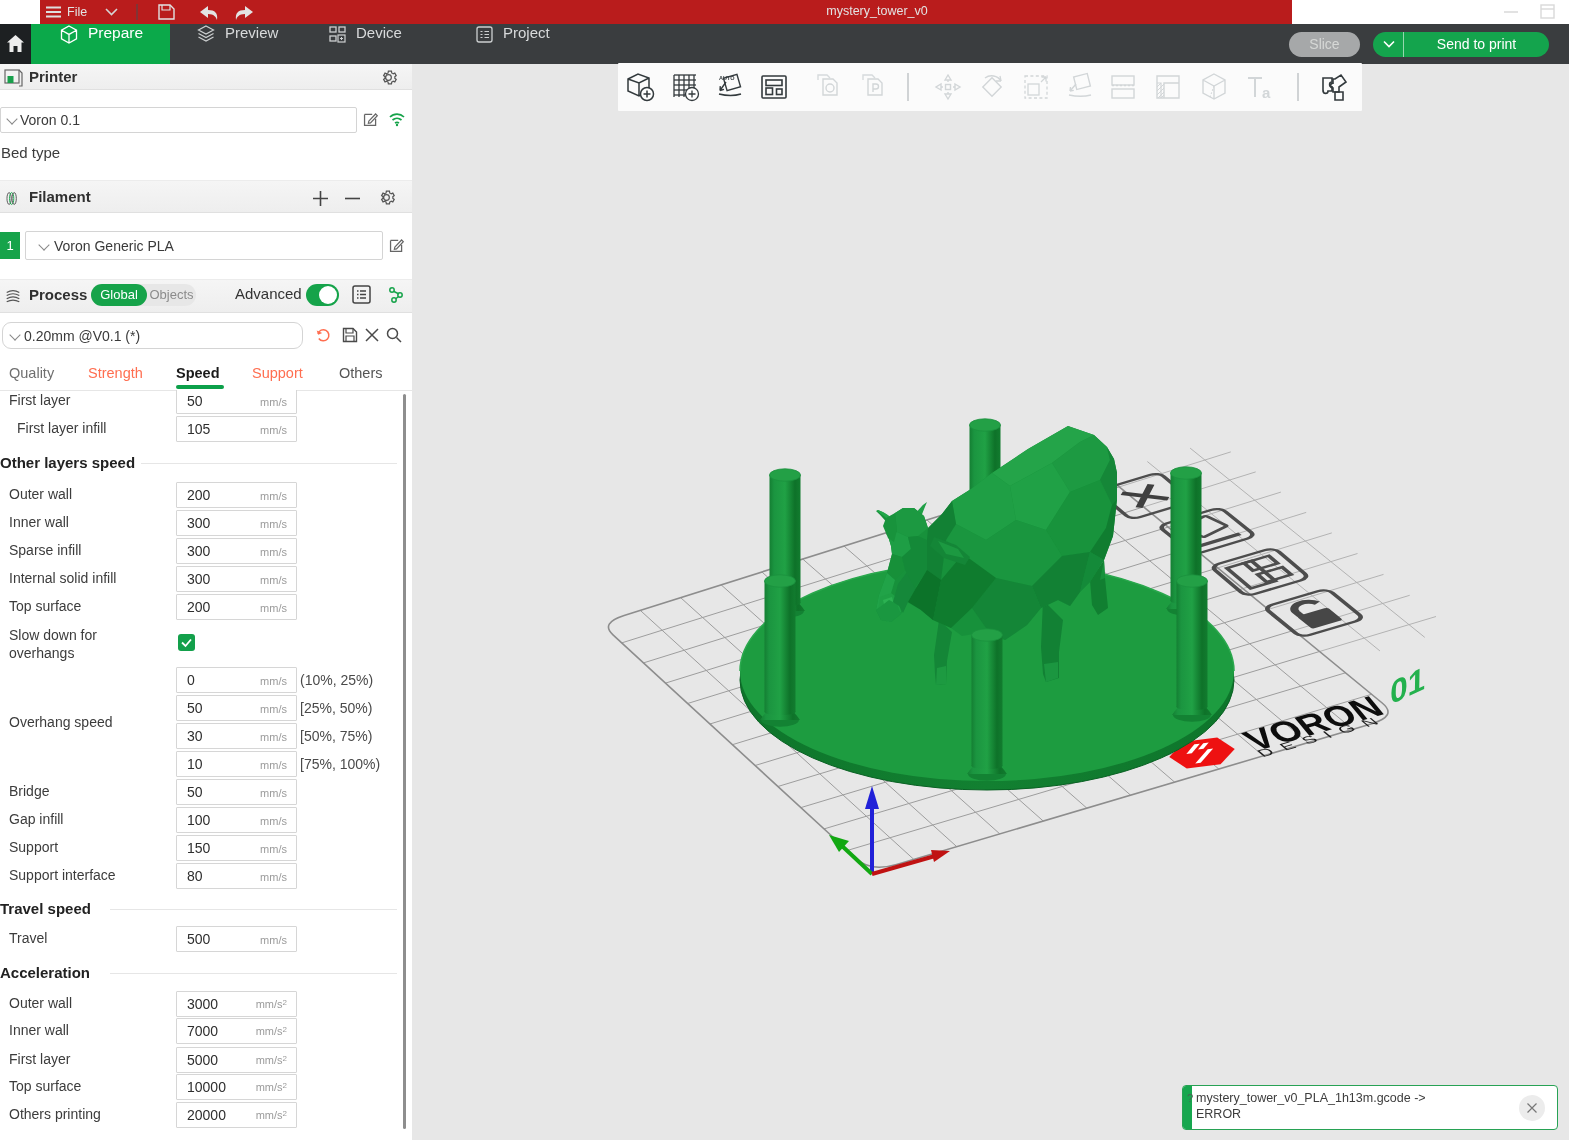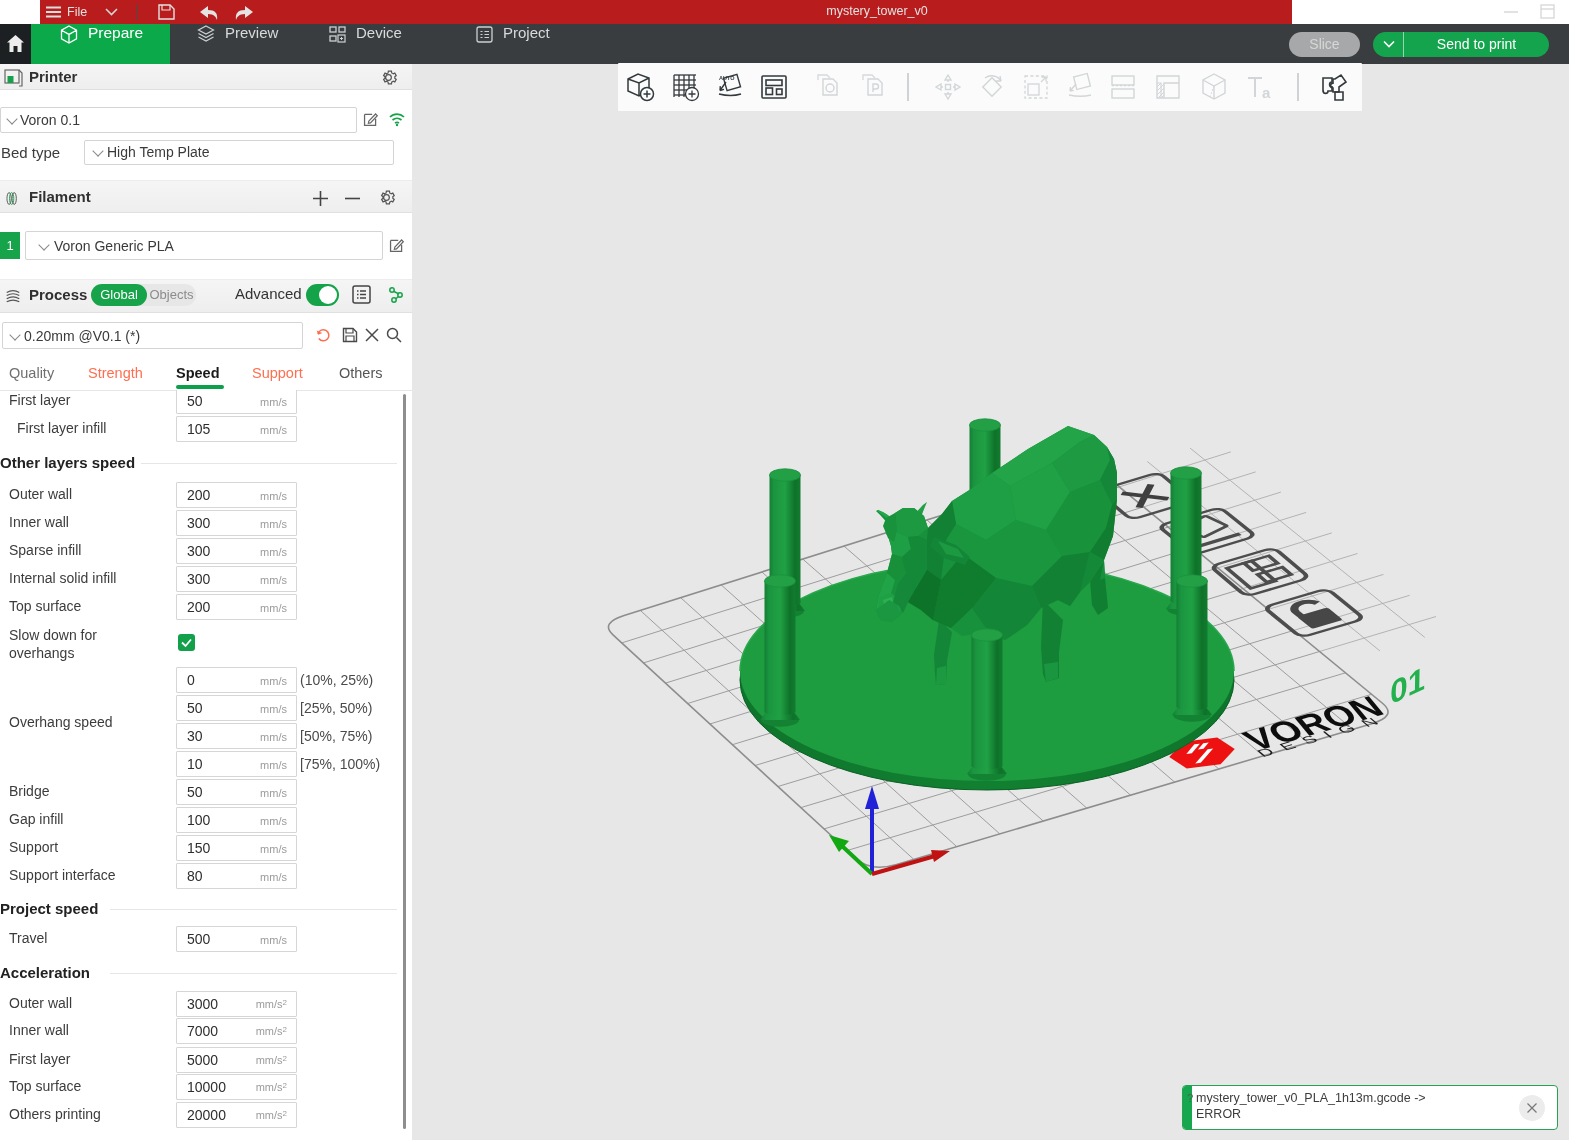--- a/index.html
+++ b/index.html
@@ -118,24 +118,20 @@
   </div>
   <svg class="abs" style="left:362px;top:47px" width="17" height="17" viewBox="0 0 20 20">
       <path d="M3 4 h9 M3 4 V17 H16 V9" fill="none" stroke="#666" stroke-width="1.5"></path>
       <path d="M8 12 L16 3.5 L18 5.5 L10 14 L7.5 14.5 Z" fill="none" stroke="#666" stroke-width="1.4"></path>
     </svg>
   <svg class="abs" style="left:388px;top:48px" width="18" height="15">
       <path d="M2 5 a10 10 0 0 1 14 0 M4.5 8 a7 7 0 0 1 9 0 M7 11 a3.6 3.6 0 0 1 4 0" fill="none" stroke="#16a34a" stroke-width="1.7"></path>
       <circle cx="9" cy="13" r="1.2" fill="#16a34a"></circle>
     </svg>
   <div class="lbl" style="left:1px;top:80px;font-size:15px;">Bed type</div>
-  <div class="combo" style="left:84px;top:76px;width:310px;height:25px;">
-    <span class="chev" style="position:absolute;left:9px;top:6px;"></span>
-    <span style="position:absolute;left:22px;top:3px;">High Temp Plate</span>
-  </div>
 
   <div class="sechead" style="top:116px;height:33px;">
     <svg class="abs" style="left:4px;top:9px" width="17" height="17" viewBox="0 0 20 20">
         <g fill="none" stroke="#555" stroke-width="1.1">
           <ellipse cx="6" cy="10" rx="2.5" ry="7"></ellipse>
           <ellipse cx="9" cy="10" rx="2.5" ry="7" stroke="#16a34a"></ellipse>
           <ellipse cx="12" cy="10" rx="2.5" ry="7"></ellipse>
         </g>
       </svg>
     <div class="t" style="top:7px;">Filament</div>
@@ -180,21 +176,21 @@
       </svg>
     <svg class="abs" style="left:388px;top:6px" width="17" height="17">
         <g stroke="#16a34a" stroke-width="1.5" fill="none">
           <circle cx="4" cy="4" r="2.2"></circle>
           <circle cx="12" cy="9" r="2.2"></circle>
           <circle cx="6" cy="14" r="2.2"></circle>
           <path d="M6 5.5 L11 8 M10.5 10.5 L7.5 13"></path>
         </g>
       </svg>
   </div>
-  <div class="combo" style="left:2px;top:258px;width:301px;height:27px;">
+  <div class="combo" style="left:2px;top:258px;width:301px;height:27px;border-radius:9px;">
     <span class="chev" style="position:absolute;left:8px;top:8px;"></span>
     <span style="position:absolute;left:21px;top:5px;">0.20mm @V0.1 (*)</span>
   </div>
   <svg class="abs" style="left:315px;top:263px" width="17" height="17" viewBox="0 0 20 20">
       <path d="M3.5 8 a6.5 6.5 0 1 1 1 5.5" fill="none" stroke="#ff6e50" stroke-width="1.8"></path>
       <path d="M2 4 L3.8 9 L8.5 7" fill="#ff6e50" stroke="none"></path>
     </svg>
   <svg class="abs" style="left:342px;top:263px" width="16" height="16">
       <path d="M1.5 1.5 h9.5 l3.5 3.5 v9.5 h-13 z" fill="none" stroke="#4a4a4a" stroke-width="1.4"></path>
       <path d="M4 1.5 v4.5 h7 v-4.5 M4 14.5 v-5.5 h8 v5.5" fill="none" stroke="#4a4a4a" stroke-width="1.2"></path>
@@ -294,21 +290,21 @@
 <div class="lbl" style="left:9px;top:449px;">Support</div>
 <div class="inp" style="left:176px;top:445px;">
         <span class="v">150</span>
         <span class="u">mm/s</span>
       </div>
 <div class="lbl" style="left:9px;top:477px;">Support interface</div>
 <div class="inp" style="left:176px;top:473px;">
         <span class="v">80</span>
         <span class="u">mm/s</span>
       </div>
-<div class="shead" style="top:510px;left:0px;padding-right:6px;">Project speed</div>
+<div class="shead" style="top:510px;left:0px;padding-right:6px;">Travel speed</div>
 <div class="hr" style="left:110px;top:519px;width:287px;"></div>
 <div class="lbl" style="left:9px;top:540px;">Travel</div>
 <div class="inp" style="left:176px;top:536px;">
         <span class="v">500</span>
         <span class="u">mm/s</span>
       </div>
 <div class="shead" style="top:574px;left:0px;padding-right:6px;">Acceleration</div>
 <div class="hr" style="left:110px;top:583px;width:287px;"></div>
 <div class="lbl" style="left:9px;top:605px;">Outer wall</div>
 <div class="inp" style="left:176px;top:601px;">

